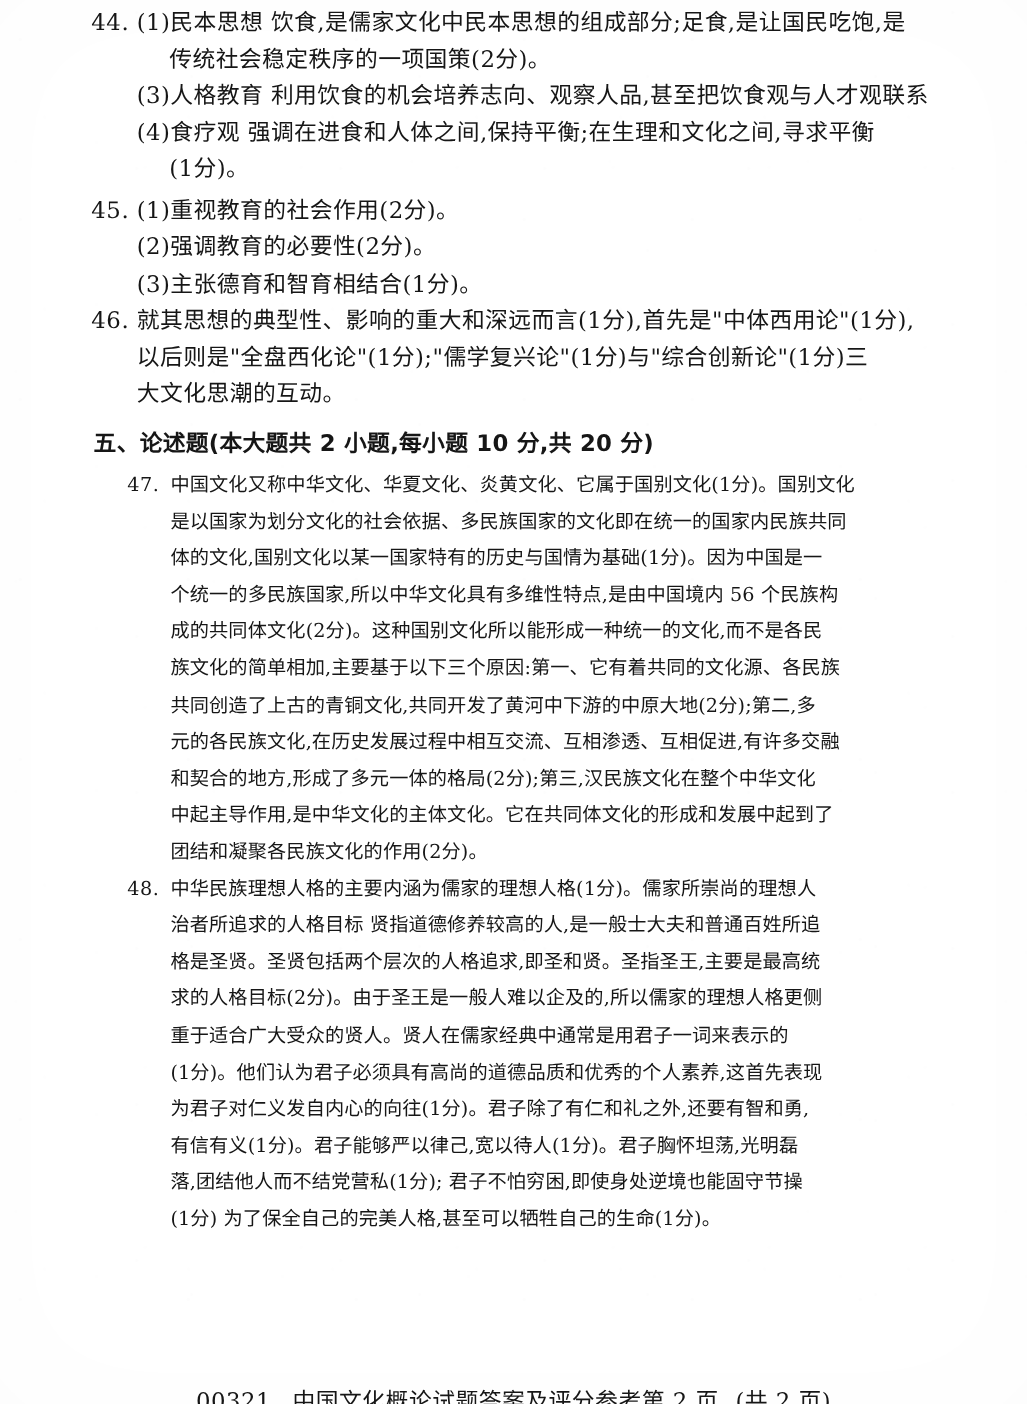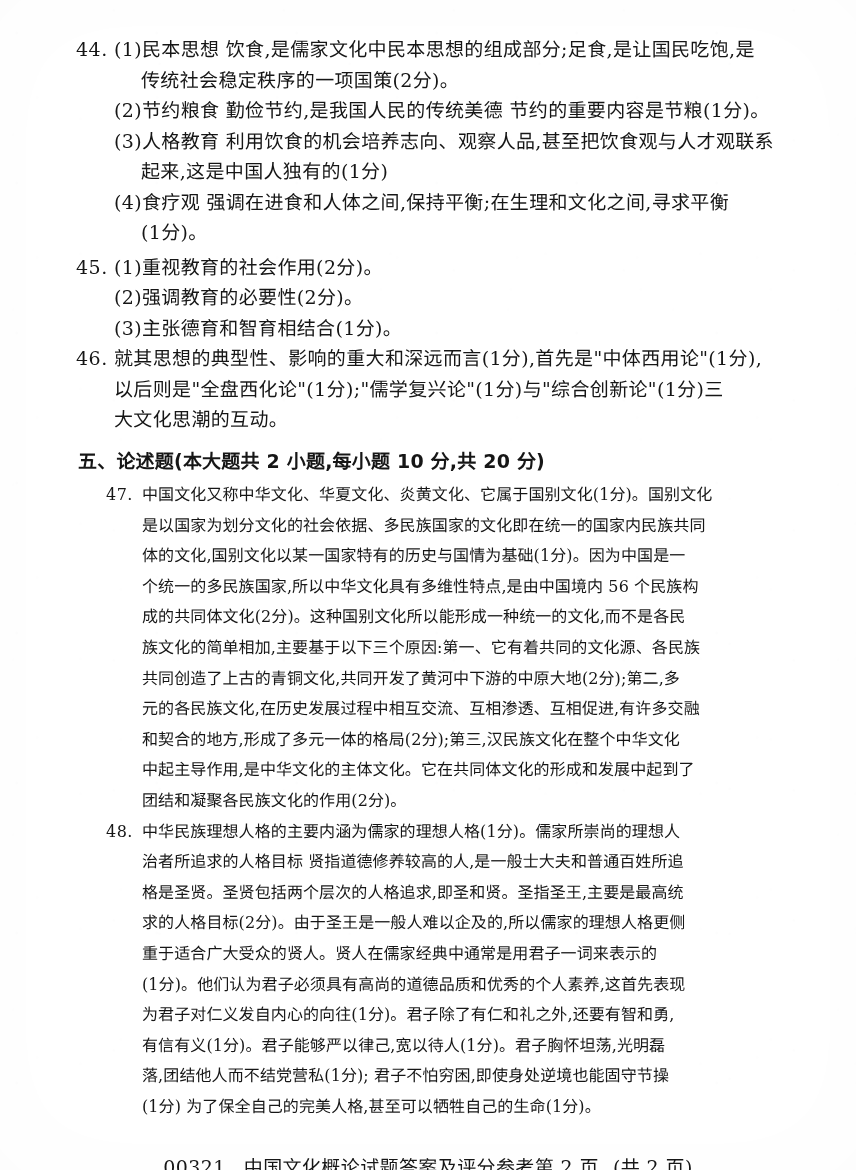--- a/index.html
+++ b/index.html
@@ -33,21 +33,21 @@
       radial-gradient(circle at 31% 61%, rgba(0,0,0,0.024) 0 1px, transparent 2px),
       radial-gradient(circle at 84% 44%, rgba(0,0,0,0.028) 0 1px, transparent 2px),
       radial-gradient(circle at 52% 88%, rgba(0,0,0,0.022) 0 1px, transparent 2px),
       radial-gradient(circle at 8%  77%, rgba(0,0,0,0.020) 0 1px, transparent 2px),
       radial-gradient(circle at 93% 93%, rgba(0,0,0,0.024) 0 1px, transparent 2px);
     background-size: 140px 150px, 170px 130px, 120px 160px, 190px 145px, 155px 135px, 165px 175px, 130px 150px;
   }
   .content {
     position: absolute;
     left: 76px;
-    top: 34px;
+    top: 4px;
     width: 710px;
   }
 
   
   .qblock {
     display: flex;
     align-items: flex-start;
     margin-bottom: 0;
   }
   .qnum {
@@ -131,23 +131,21 @@
 <div class="page">
   <div class="scan-noise"></div>
 
   <div class="content">
 
     <div class="qblock">
       <div class="qnum">44.</div>
       <div class="qbody">
         <div class="line">(1)民本思想  饮食,是儒家文化中民本思想的组成部分;足食,是让国民吃饱,是</div>
         <div class="line indent">传统社会稳定秩序的一项国策(2分)。</div>
-        <div class="line">(2)节约粮食  勤俭节约,是我国人民的传统美德  节约的重要内容是节粮(1分)。</div>
         <div class="line">(3)人格教育  利用饮食的机会培养志向、观察人品,甚至把饮食观与人才观联系</div>
-        <div class="line indent">起来,这是中国人独有的(1分)</div>
         <div class="line">(4)食疗观  强调在进食和人体之间,保持平衡;在生理和文化之间,寻求平衡</div>
         <div class="line indent">(1分)。</div>
       </div>
     </div>
 
     <div class="spacer-sm"></div>
 
     <div class="qblock">
       <div class="qnum">45.</div>
       <div class="qbody">

